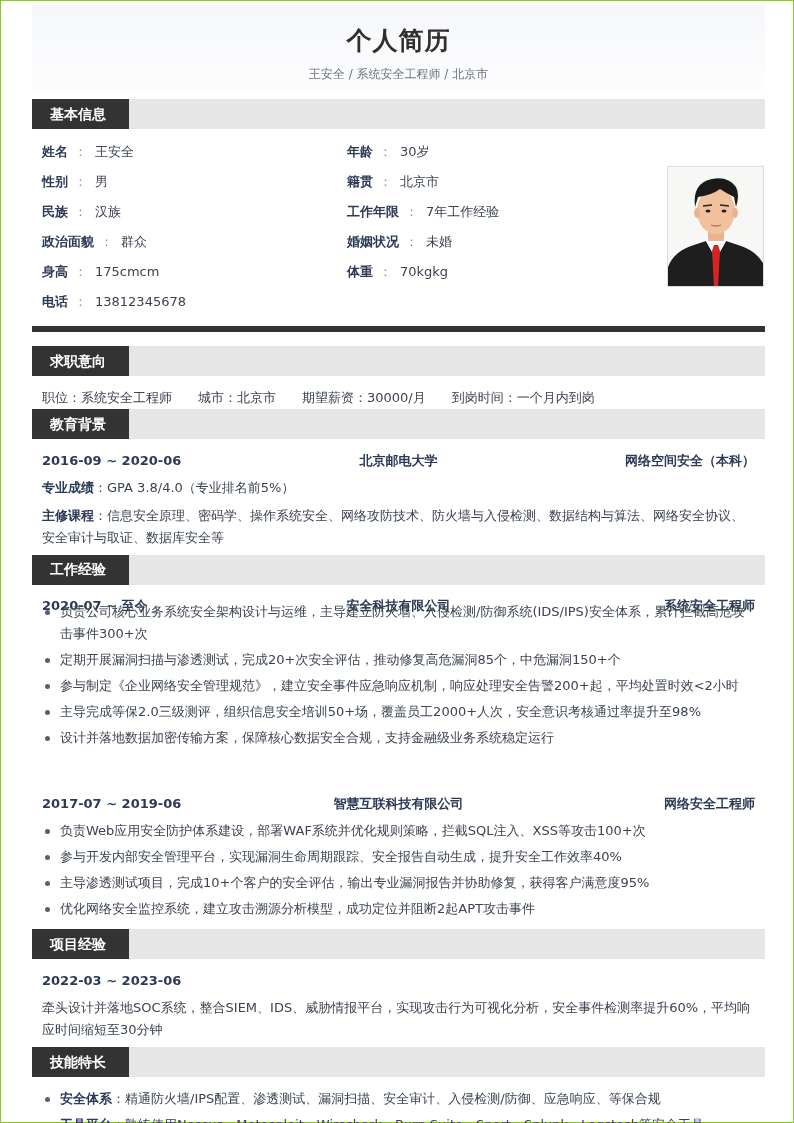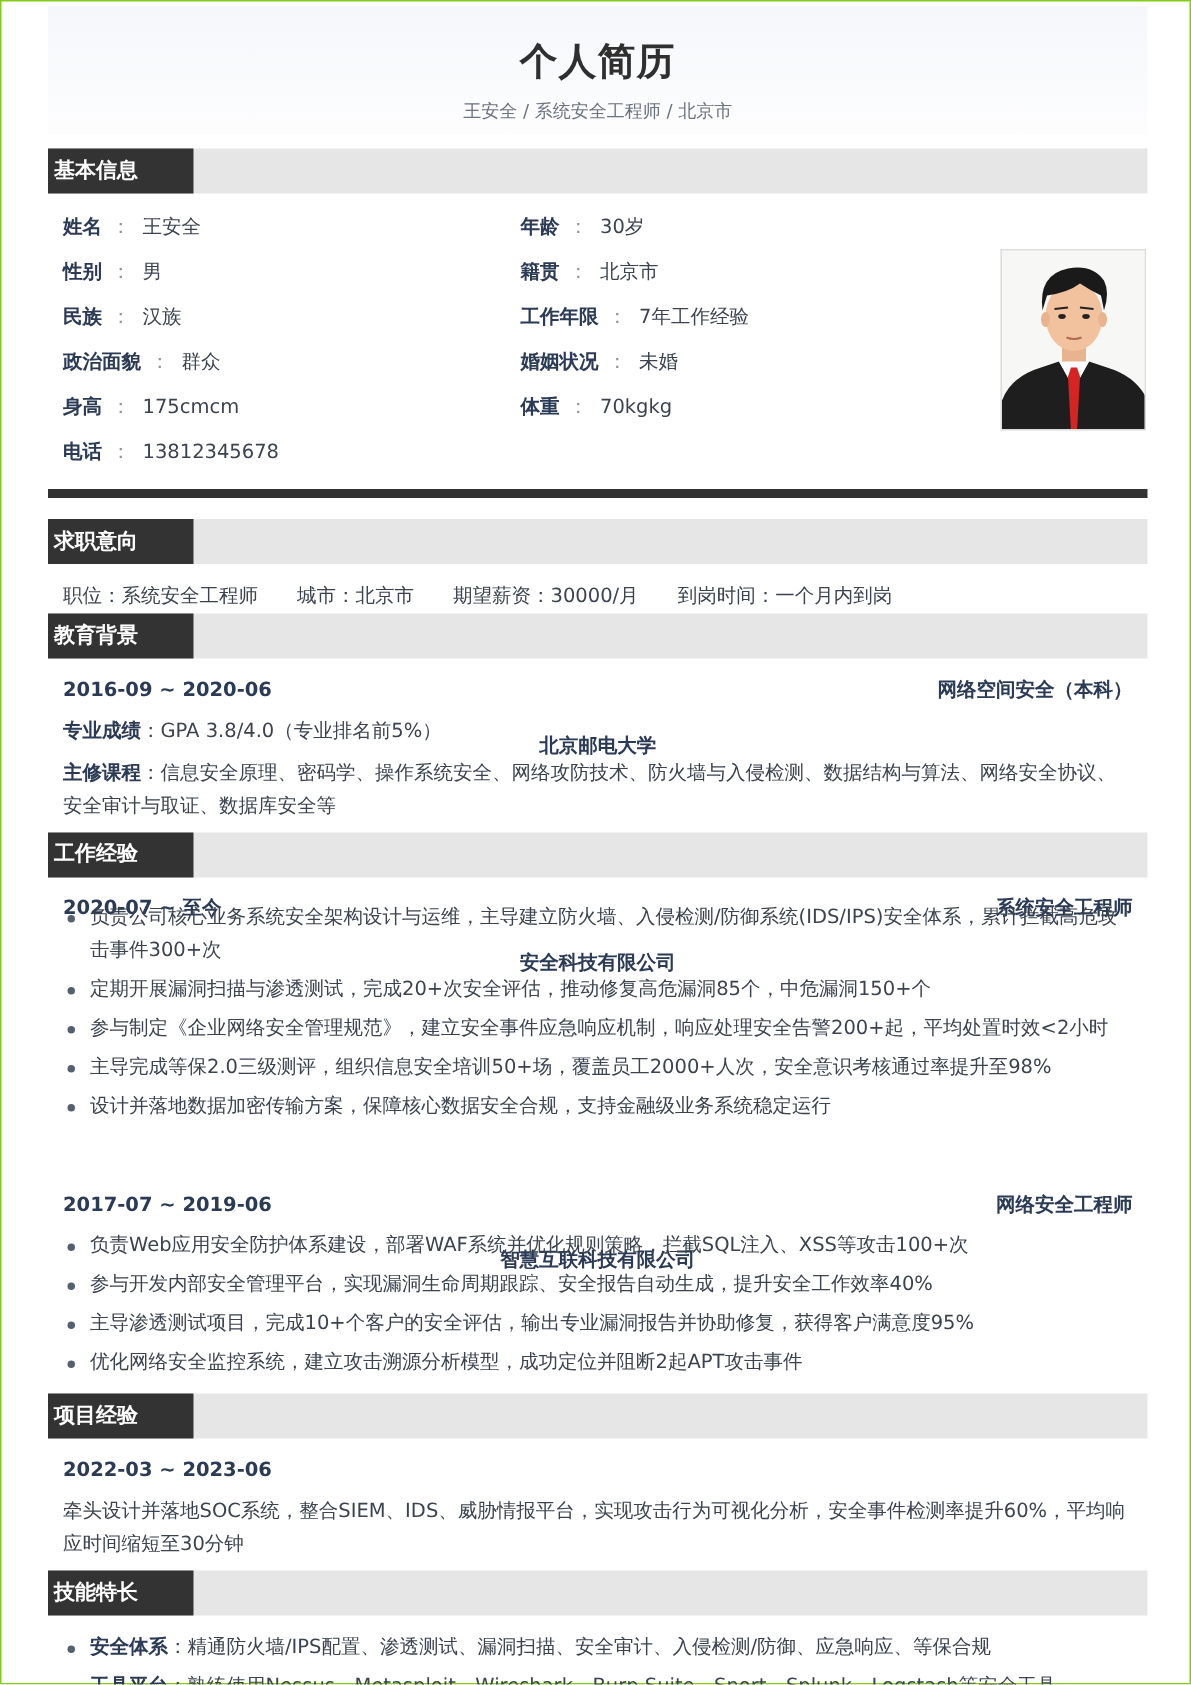--- a/index.html
+++ b/index.html
@@ -4,36 +4,36 @@
 <style>
   * { box-sizing: border-box; margin: 0; padding: 0; }
   html, body { width: 794px; height: 1123px; overflow: hidden; background: #ffffff; }
   body { font-family: "DejaVu Sans", "Liberation Sans", sans-serif; color: #3b4350; font-size: 13px; position: relative; }
   .page { position: absolute; left: 0; top: 0; width: 794px; height: 1123px; border: 1px solid #84cc16; }
   .header { position: absolute; left: 31px; top: 3px; width: 733px; height: 86px; background: linear-gradient(#f5f7fa, #fdfdfe); text-align: center; }
   .header h1 { font-size: 25px; font-weight: bold; color: #2f2f2f; margin-top: 22px; letter-spacing: 1px; line-height: 30px; }
   .header .sub { font-size: 12px; color: #6b7280; margin-top: 10px; line-height: 16px; }
 
   .sec { position: absolute; left: 31px; width: 733px; height: 30px; background: #e6e6e6; }
-  .sec .tag { position: absolute; left: 0; top: 0; width: 97px; height: 30px; background: #333333; color: #ffffff; font-weight: bold; font-size: 14px; line-height: 30px; padding-left: 4px; }
+  .sec .tag { position: absolute; left: 0; top: 0; width: 97px; height: 30px; background: #333333; color: #ffffff; font-weight: bold; font-size: 14px; line-height: 30px; padding-left: 18px; }
 
   .info-row { position: absolute; font-size: 13px; line-height: 18px; white-space: nowrap; }
   .info-row .k { font-weight: bold; color: #2b3a55; }
   .info-row .c { color: #8a93a0; margin: 0 8px 0 6px; }
   .info-row .v { color: #3b4350; }
 
   .photo { position: absolute; left: 666px; top: 165px; width: 97px; height: 121px; border: 1px solid #dcdcdc; background: #f6f6f6; overflow: hidden; }
 
   .rule { position: absolute; left: 31px; top: 325px; width: 733px; height: 6px; background: #333333; }
 
   .line { position: absolute; left: 41px; width: 720px; font-size: 13px; line-height: 18px; white-space: nowrap; color: #3b4350; }
   .intent span { margin-right: 26px; }
   .rowhead { position: absolute; left: 41px; width: 713px; height: 18px; font-weight: bold; color: #2b3a55; font-size: 13px; line-height: 18px; }
   .rowhead .l { position: absolute; left: 0; }
-  .rowhead .m { position: absolute; left: 0; right: 0; text-align: center; margin-top: 37px; }
+  .rowhead .m { position: absolute; left: 0; right: 0; text-align: center; }
   .rowhead .r { position: absolute; right: 0; }
   .para { position: absolute; left: 41px; width: 714px; font-size: 13px; line-height: 22px; color: #3b4350; }
   .para b { color: #2b3a55; }
 
   ul.bul { position: absolute; left: 41px; width: 714px; list-style: none; }
   ul.bul li { position: relative; padding-left: 18px; font-size: 13px; line-height: 22px; color: #3b4350; margin-bottom: 4px; }
   ul.bul li::before { content: ""; position: absolute; left: 3px; top: 9px; width: 5px; height: 5px; border-radius: 50%; background: #55606e; }
   ul.bul li b { color: #2b3a55; }
 </style>
 </head>

